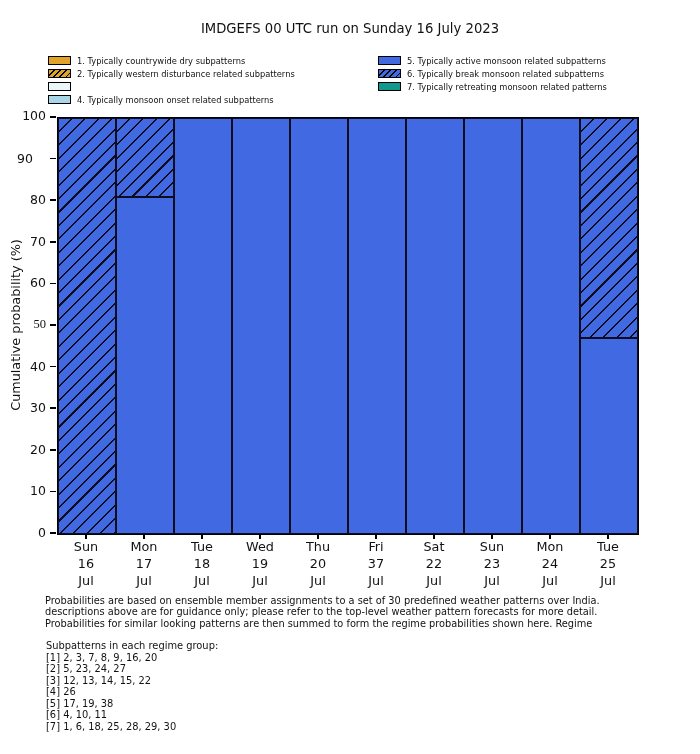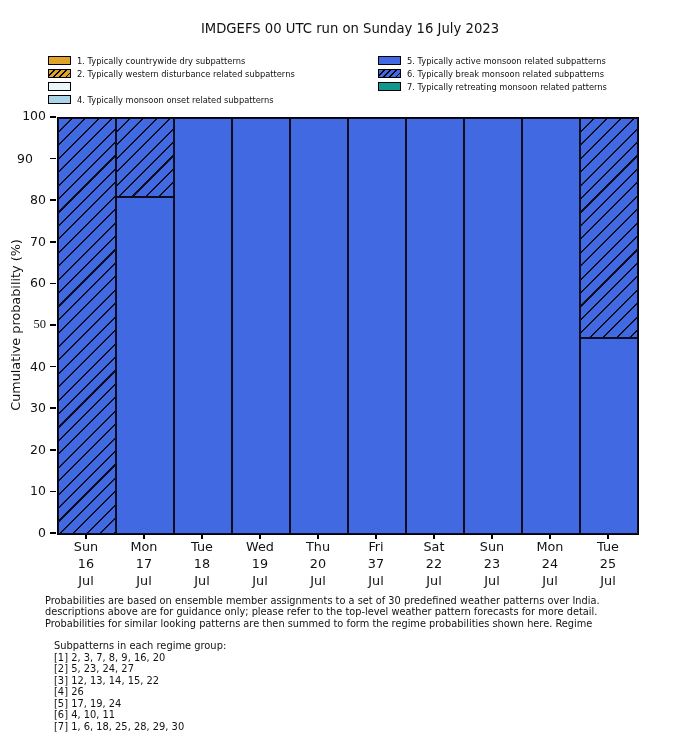--- a/index.html
+++ b/index.html
@@ -27,21 +27,21 @@
   .bar-seg.hatch{background-image:repeating-linear-gradient(135deg,rgba(0,0,0,0) 0px,rgba(0,0,0,0) 8px,#0d0d1f 8px,#0d0d1f 9.5px);}
 
   .ytick-mark{position:absolute;width:6px;height:1.5px;background:#000;left:50px;}
   .ytick-label{position:absolute;width:42px;text-align:right;font-size:12.5px;left:4px;color:#111;}
   .xtick-mark{position:absolute;width:1.5px;height:5px;background:#000;top:534px;}
   .xtick-label{position:absolute;top:538px;width:58px;text-align:center;font-size:12.8px;line-height:17px;color:#111;}
   #ylabel{position:absolute;left:15px;top:325px;transform:translate(-50%,-50%) rotate(-90deg);white-space:nowrap;font-size:12.8px;color:#111;}
 
   
   #footnote{position:absolute;left:45px;top:595px;font-size:9.8px;line-height:11.4px;color:#111;}
-  #subpatterns{position:absolute;left:54px;top:640px;font-size:9.9px;line-height:11.5px;color:#111;}
+  #subpatterns{position:absolute;left:46px;top:640px;font-size:9.9px;line-height:11.5px;color:#111;}
 </style>
 </head>
 <body>
 
 <div id="figure">
 
   <div class="title-line" id="title2">IMDGEFS 00 UTC run on Sunday 16 July 2023</div>
 
   <div class="legend-col" id="legend-col-0">
       <div class="legend-row">
@@ -205,18 +205,18 @@
       <div>descriptions above are for guidance only; please refer to the top-level weather pattern forecasts for more detail.</div>
       <div>Probabilities for similar looking patterns are then summed to form the regime probabilities shown here. Regime</div>
     </div>
 
   <div id="subpatterns">
     <div>Subpatterns in each regime group:</div>
   <div>[1] 2, 3, 7, 8, 9, 16, 20</div>
       <div>[2] 5, 23, 24, 27</div>
       <div>[3] 12, 13, 14, 15, 22</div>
       <div>[4] 26</div>
-      <div>[5] 17, 19, 24</div>
+      <div>[5] 17, 19, 38</div>
       <div>[6] 4, 10, 11</div>
       <div>[7] 1, 6, 18, 25, 28, 29, 30</div>
     </div>
 
 </div>
 
 </body></html>

